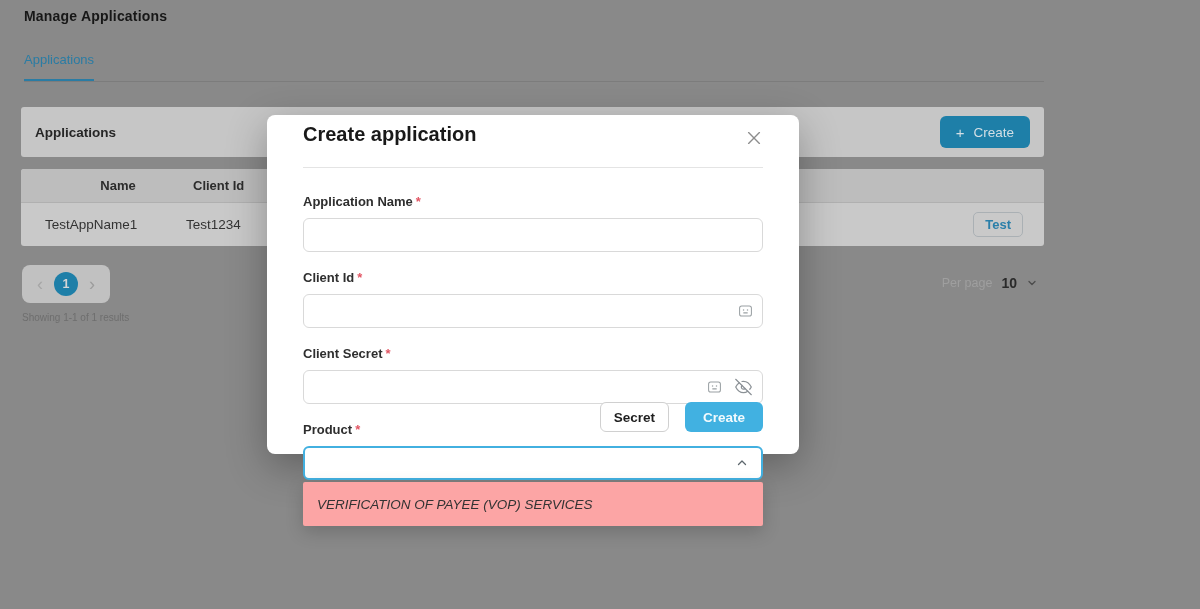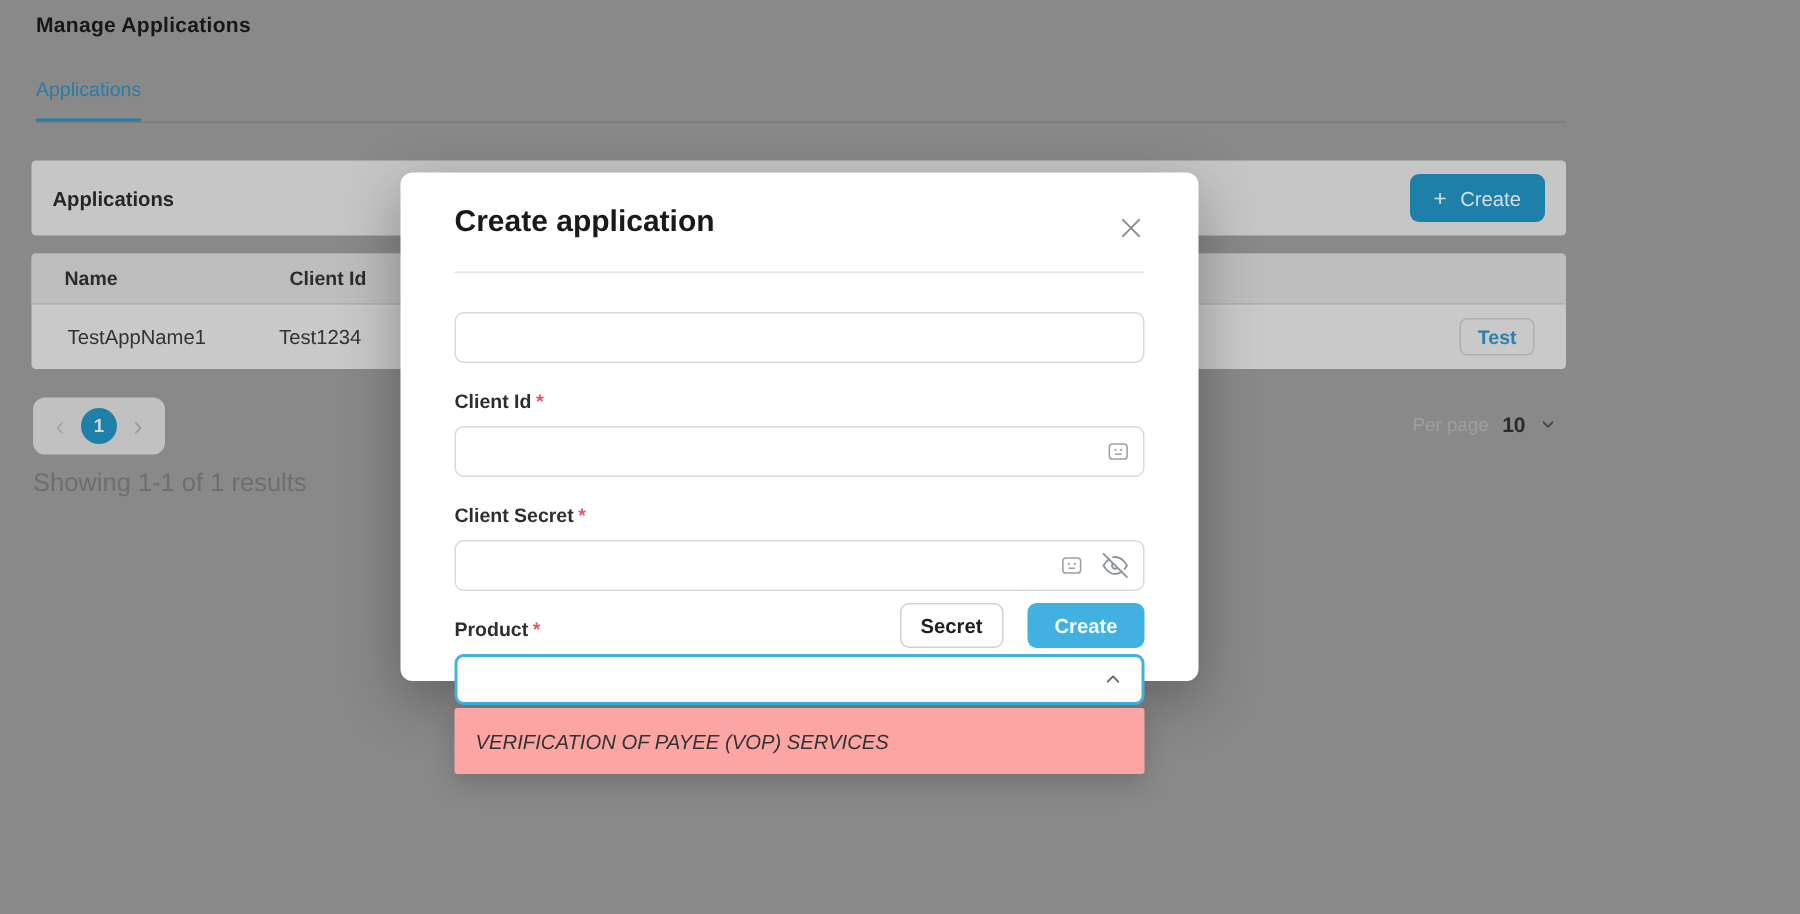--- a/index.html
+++ b/index.html
@@ -40,21 +40,21 @@
 
   .panel-table {
     position:absolute; left:21px; top:169px; width:1023px;
     background:#c9c9c9; border-radius:3px; overflow:hidden;
   }
   .thead {
     display:flex; align-items:center; height:34px;
     background:#bdbdbd; border-bottom:1px solid #b0b0b0;
     font-size:13px; font-weight:bold; color:#2c2c2c;
   }
-  .th-name { width:172px; padding-left:22px; }
+  .th-name { width:172px; padding-left:22px;text-align:center; }
   .th-client { flex:1; }
   .trow { display:flex; align-items:center; height:43px; font-size:13.5px; color:#333; }
   .td-name { width:165px; padding-left:24px; }
   .td-client { flex:1; }
   .td-action { padding-right:21px; }
   .btn-test {
     background:transparent; border:1px solid #aab0b4; border-radius:5px;
     height:25px; padding:0 11px; font-size:13px; font-weight:bold;
     color:#2b7fa9; cursor:pointer; font-family:inherit;
   }
@@ -66,35 +66,35 @@
   }
   .chev { font-size:18px; line-height:1; background:none; border:none; padding:0 2px; cursor:pointer; font-family:inherit; }
   .chev-left  { color:#a6a6a6; }
   .chev-right { color:#9c9c9c; }
   .pagenum {
     width:24px; height:24px; border-radius:50%;
     background:var(--teal); color:#d6d6d6; border:none; cursor:pointer;
     font-size:12.5px; font-weight:bold; font-family:inherit;
     display:flex; align-items:center; justify-content:center;
   }
-  .summary { position:absolute; left:22px; top:312px; font-size:17px; color:#6e6e6e; }
+  .summary { position:absolute; left:22px; top:312px; font-size:10px; color:#6e6e6e; }
 
   .perpage {
     position:absolute; right:162px; top:275px;
     display:flex; align-items:center; gap:9px; cursor:pointer;
   }
   .pp-label { font-size:12.5px; color:#9f9f9f; }
   .pp-value { font-size:14px; font-weight:bold; color:#2a2a2a; }
 
   
   .modal {
     position:absolute; left:267px; top:115px; width:532px; height:339px;
     background:#fff; border-radius:8px;
     box-shadow:0 12px 40px rgba(0,0,0,.30);
-    padding:22px 36px 0;
+    padding:8px 36px 0;
   }
   .modal-header { display:flex; justify-content:space-between; align-items:flex-start; }
   .modal-title { margin:0; font-size:20px; font-weight:bold; color:#191919; }
   .close-btn { margin-top:6px; background:none; border:none; padding:0; cursor:pointer; color:#8d8d8d; }
   .modal-divider { height:1px; background:#e4e4e4; margin-top:17px; }
 
   .field { margin-top:18px; }
   .field-first { margin-top:26px; }
   .flabel { display:block; font-size:13px; font-weight:bold; color:#2e2e2e; margin-bottom:9px; }
   .req { color:var(--required); margin-left:3px; font-weight:bold; }
@@ -195,20 +195,23 @@
     <button class="close-btn" aria-label="close">
       <svg width="18" height="18" viewBox="0 0 20 20" fill="none" stroke="currentColor" stroke-width="1.5" stroke-linecap="round">
           <line x1="4" y1="4" x2="16" y2="16"></line>
           <line x1="16" y1="4" x2="4" y2="16"></line>
         </svg>
     </button>
   </div>
   <div class="modal-divider"></div>
 
   <div class="field field-first">
+    <label class="flabel">
+      <span>Application Name</span><span class="req">*</span>
+    </label>
     <div class="input-wrap">
       <input class="txt" type="text" value="" style="">
     </div>
   </div>
 
   <div class="field">
     <label class="flabel">
       <span>Client Id</span><span class="req">*</span>
     </label>
     <div class="input-wrap">

